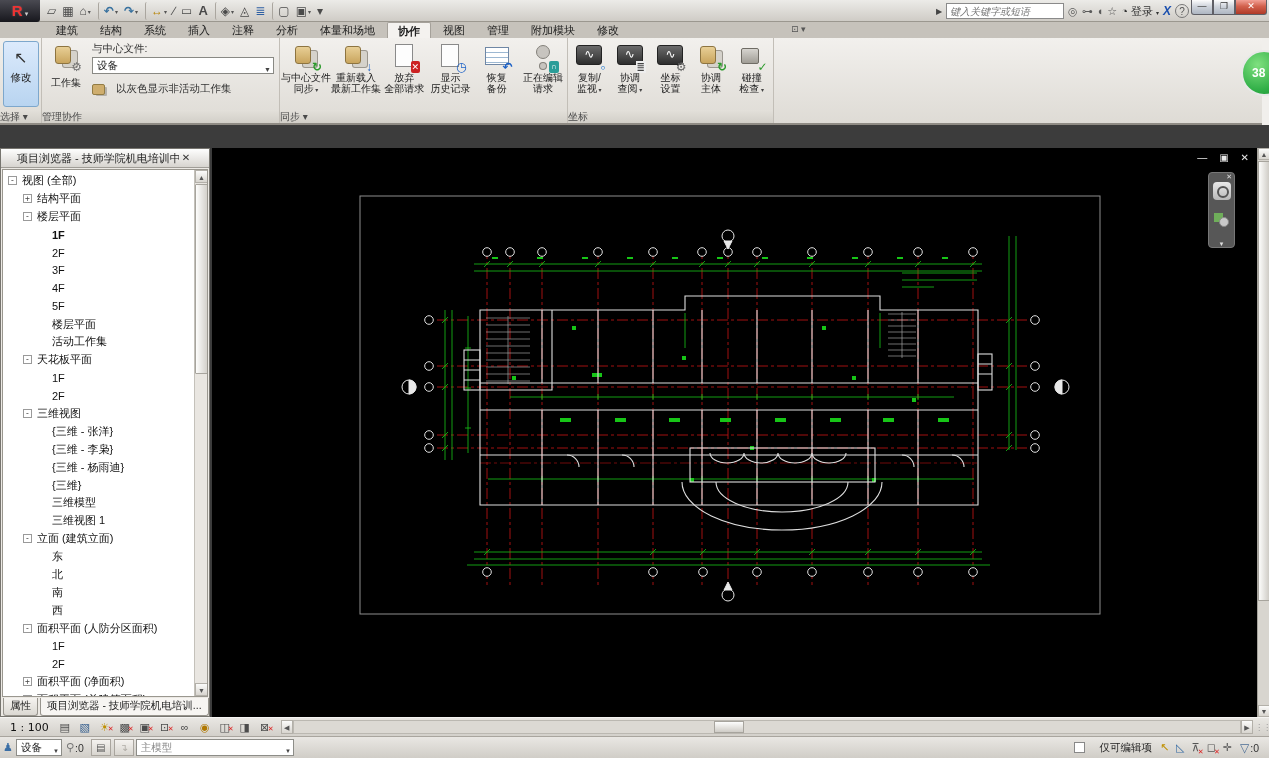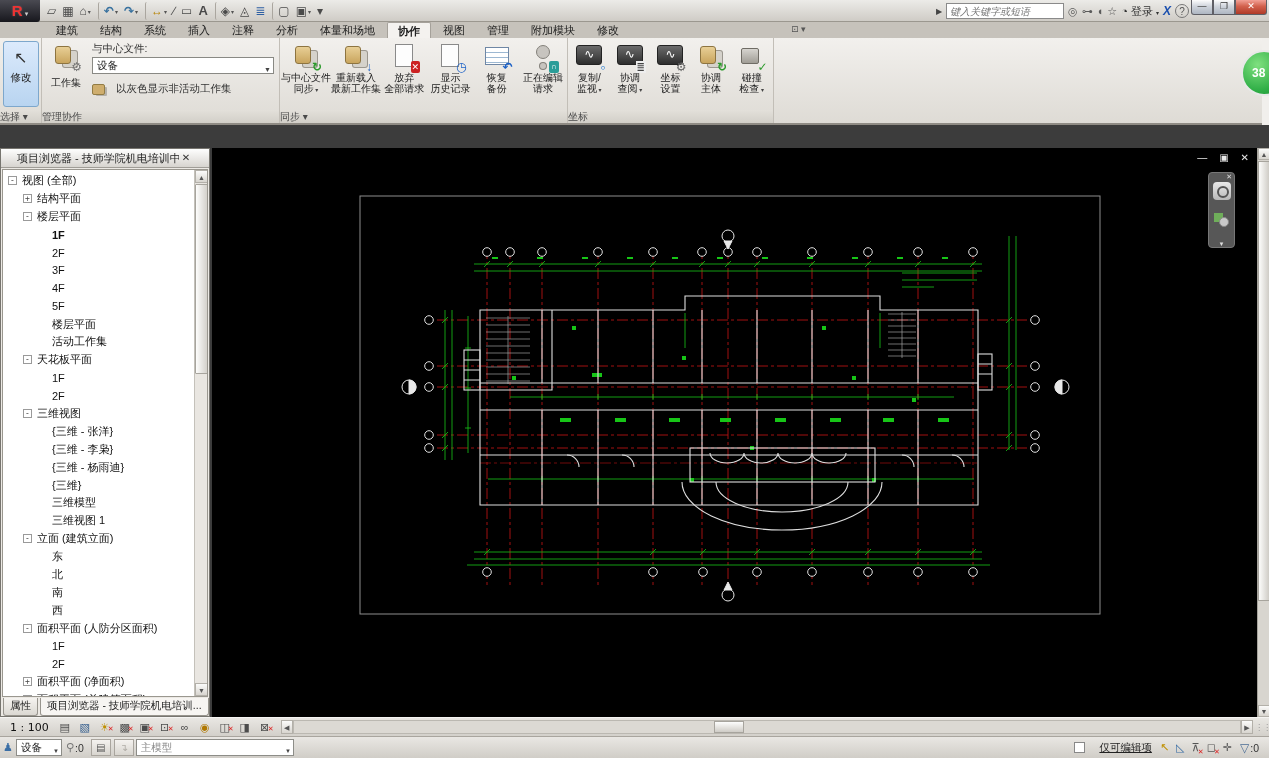--- a/index.html
+++ b/index.html
@@ -193,21 +193,21 @@
     line-height:15px; padding:0 12px 0 4px; color:#222; flex:none; }
   .sb-drop .dar { position:absolute; right:2px; top:4px; font-size:6px; color:#444; }
   .sb-drop.ws { width:46px; }
   .sb-drop.opts { width:158px; color:#8a8a8a; margin-left:2px; }
   .sb-req { font-size:10.5px; color:#333; margin:0 4px; flex:none; display:flex; align-items:center; gap:1px; }
   .sb-req .fig { color:#777; font-size:11px; }
   .sb-mini { width:20px; height:17px; margin-left:3px; text-align:center; font-size:10px; line-height:16px;
     background:linear-gradient(#f4f2ef,#d8d5cf); border:1px solid #a9a59e; color:#555; flex:none; }
   .sb-mini.dis { color:#b0ada7; }
   .sb-gap { flex:1; }
-  .sb-check { display:flex; align-items:center; gap:14px; font-size:10.5px; color:#222; flex:none;text-decoration:underline; }
+  .sb-check { display:flex; align-items:center; gap:14px; font-size:10.5px; color:#222; flex:none; }
   .sb-check .box { width:11px; height:11px; border:1px solid #888; background:#fff; }
   .sb-icons { display:flex; gap:7px; margin:0 8px; flex:none; }
   .sb-ic { font-size:11px; color:#555; position:relative; }
   .sb-ic.warn { color:#c09000; }
   .sb-ic.blue { color:#3a6ea5; }
   .sb-ic.red::after { content:"✕"; position:absolute; right:-4px; bottom:-2px; color:#d22; font-size:7px; font-weight:bold; }
   .sb-filter { display:flex; align-items:center; font-size:10.5px; color:#333; margin-right:10px; flex:none; }
   .sb-filter .fun { font-size:12px; color:#4c6e96; margin-right:1px; }
 </style>
 </head>

